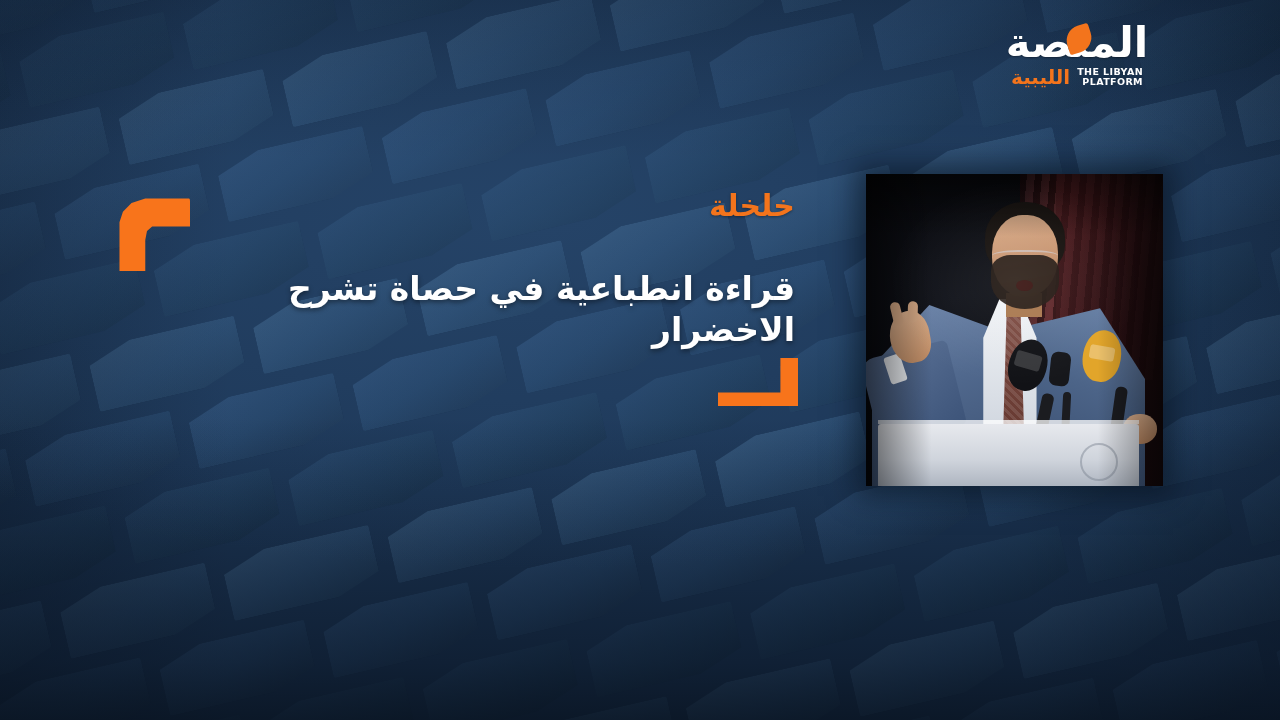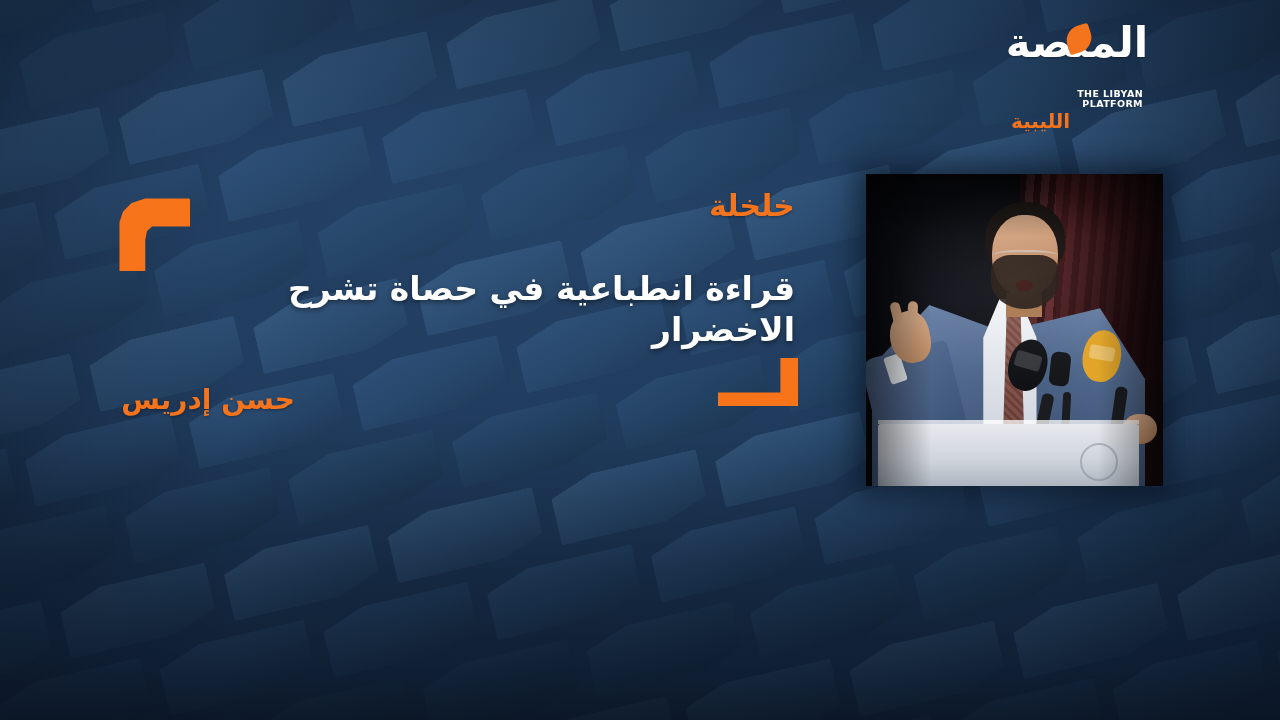--- a/index.html
+++ b/index.html
@@ -93,21 +93,20 @@
     align-items: center;
     justify-content: center;
     gap: 7px;
     margin-top: 3px;
   }
   .logo-sub-ar {
     font-size: 20px;
     font-weight: bold;
     color: #f3741c;
     direction: rtl;
-    margin-top: 44px;
   }
   .logo-sub-en {
     font-size: 9.5px;
     font-weight: bold;
     color: #ffffff;
     line-height: 1.08;
     text-align: right;
     letter-spacing: .4px;
   }
 
@@ -568,21 +567,20 @@
         <span>PLATFORM</span>
       </span>
     </div>
   </div>
 
   <div class="mark-open"></div>
   <div class="mark-close"></div>
 
   <div class="kicker">خلخلة</div>
   <div class="headline">قراءة انطباعية في حصاة تشرح الاخضرار</div>
-  <div class="byline">حسن إدريس</div>
 
   <div class="photo">
     <div class="ph-stage"></div>
     <div class="ph-curtain"></div>
     <div class="ph-curtain2"></div>
 
     <div class="ph-suit-l"></div>
     <div class="ph-suit-r"></div>
     <div class="ph-shirt"></div>
     <div class="ph-tie"></div>

